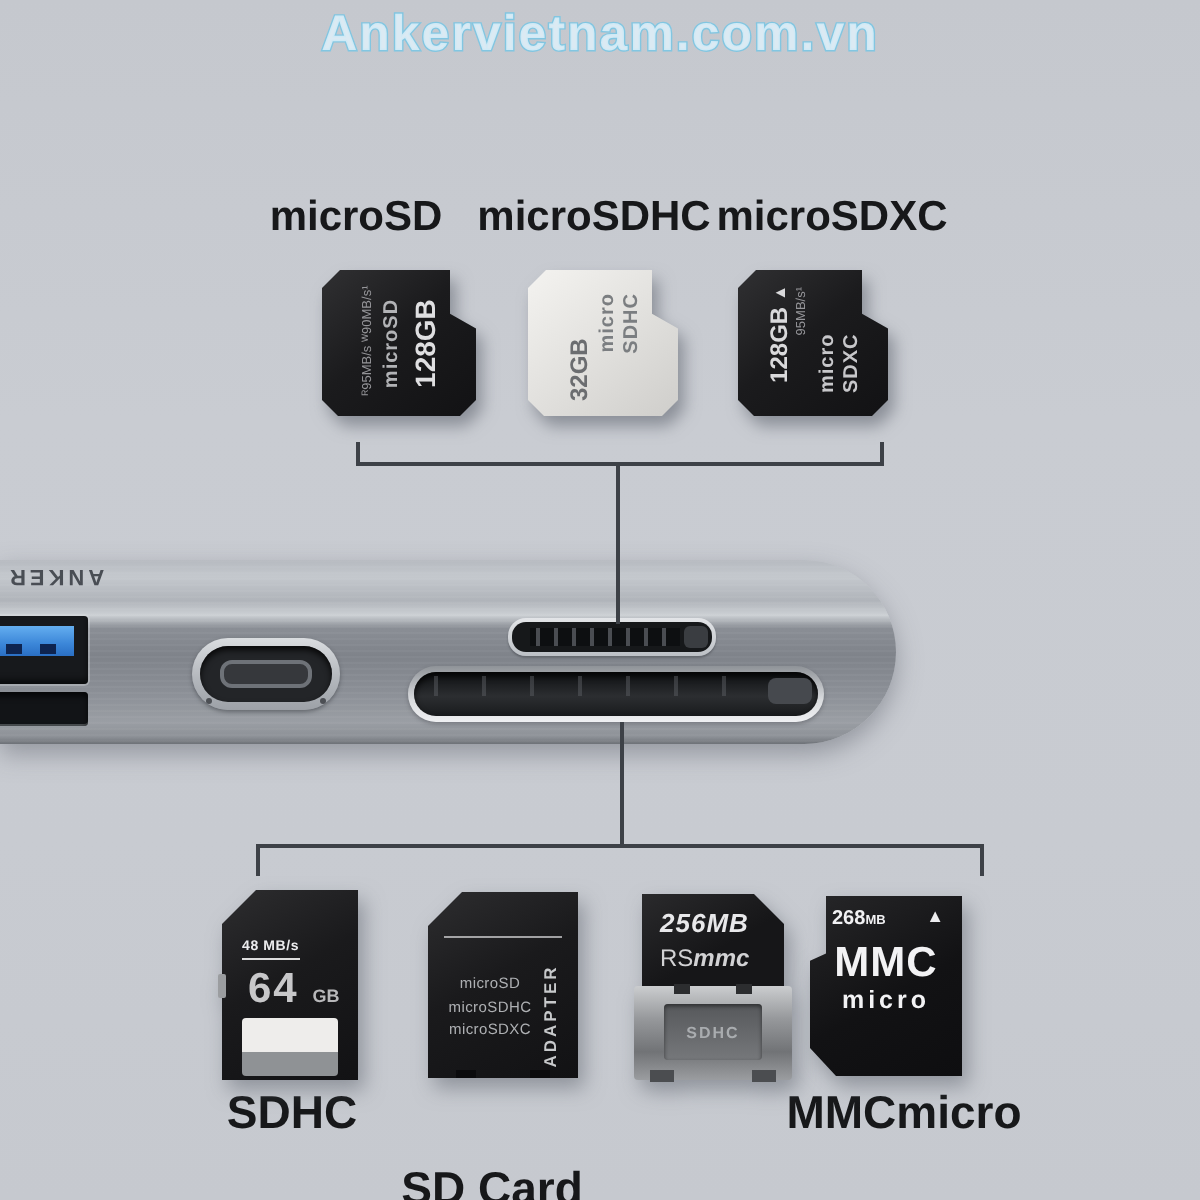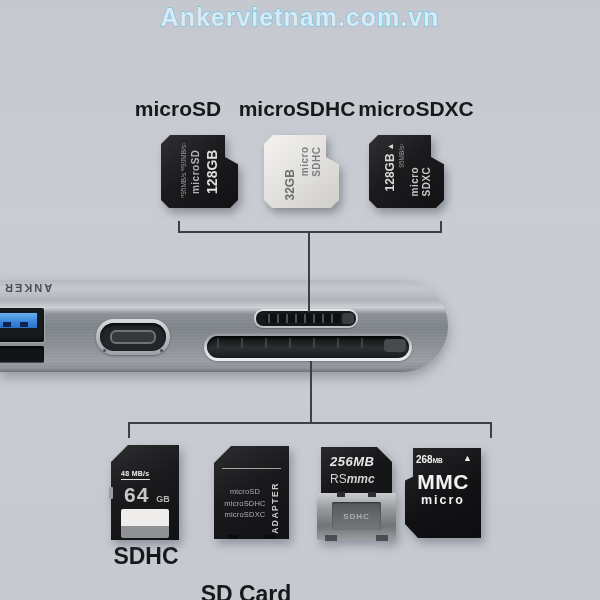--- a/index.html
+++ b/index.html
@@ -290,14 +290,15 @@
     </div>
     <div class="mmcmark">▲</div>
     <div class="mmcname">
       <div class="l1">MMC</div>
       <div class="l2">micro</div>
     </div>
   </div>
 
   <div class="abs lbl bot" style="left:146px;">SDHC</div>
   <div class="abs lbl bot" style="left:246px;margin-top:38px;">SD Card</div>
+  <div class="abs lbl bot" style="left:452px;">MMCmicro</div>
 
 </div>
 
 </body></html>

